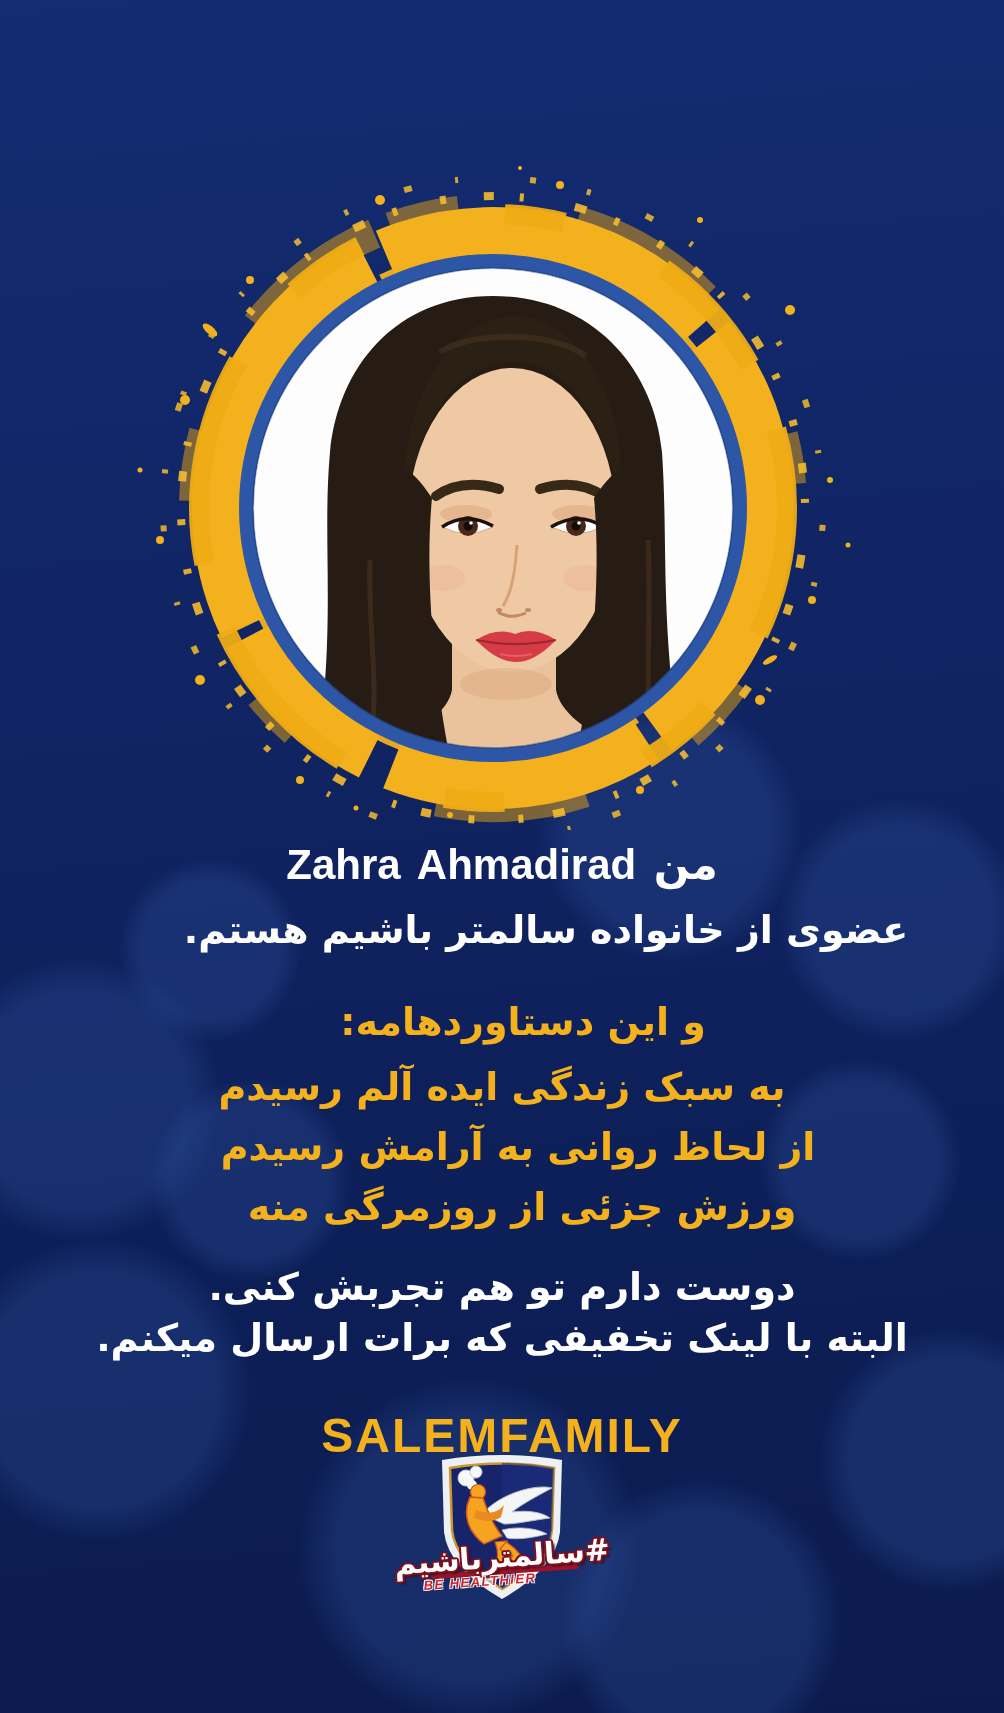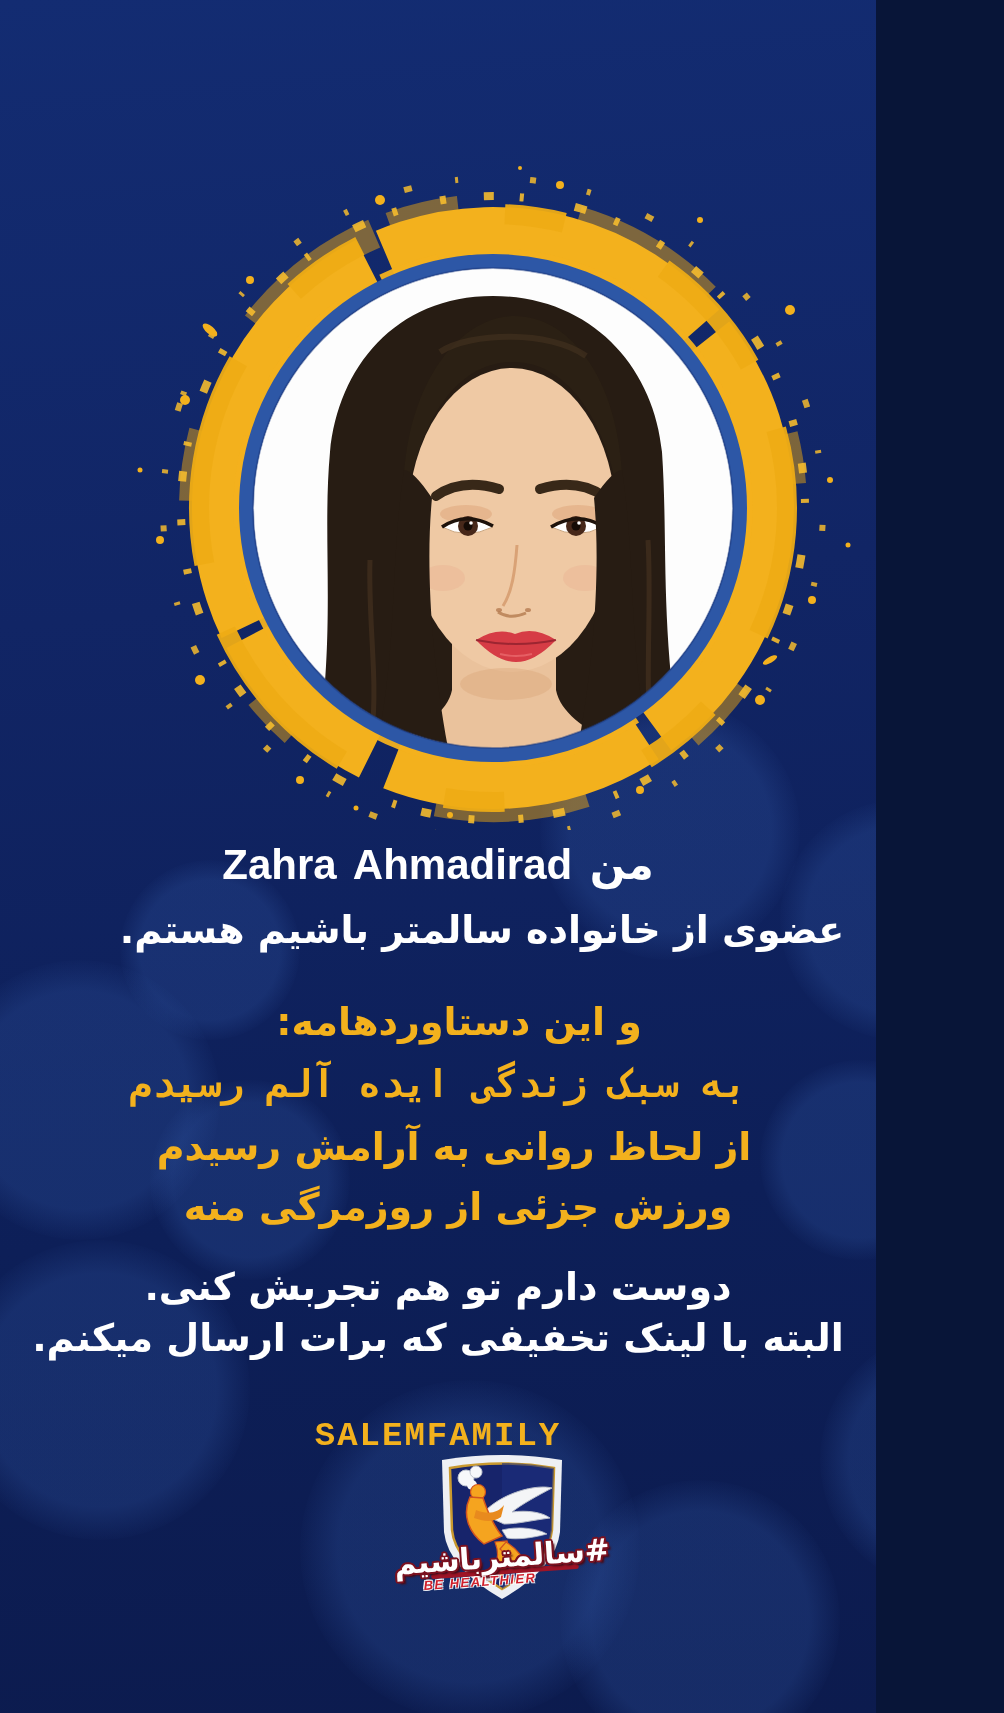--- a/index.html
+++ b/index.html
@@ -1,18 +1,18 @@
 <!DOCTYPE html>
 <html><head>
 <meta charset="utf-8">
 <style>
   html,body{margin:0;padding:0;background:#081538;}
   .poster{
     position:relative;
-    width:876px;height:1713px;
+    width:1004px;height:1713px;
     overflow:hidden;
     background:linear-gradient(175deg,#132c72 0%,#112565 35%,#0d1f58 70%,#0c1b4e 100%);
     font-family:"DejaVu Sans",sans-serif;
   }
   
   .bokeh{position:absolute;border-radius:50%;
     background:radial-gradient(circle,rgba(47,84,160,0.30) 0 55%,rgba(47,84,160,0) 72%);}
   .b1{left:-60px;top:960px;width:280px;height:280px;}
   .b2{left:150px;top:1080px;width:200px;height:200px;}
   .b3{left:-50px;top:1240px;width:300px;height:300px;}
@@ -32,28 +32,28 @@
     font-weight:700;
   }
   .fa{direction:rtl;}
   .white{color:#ffffff;font-size:38px;}
   .yellow{color:#f3b11d;font-size:38px;}
   .name{font-size:42px;color:#ffffff;word-spacing:6px;
         font-family:"Liberation Sans","DejaVu Sans",sans-serif;}
   .l-name{top:839px;}
   .l-member{top:904px;padding-left:44px;}
   .l-achhead{top:996px;padding-left:21px;}
-  .l-ach1{top:1061px;font-family:Liberation Mono, monospace;}
+  .l-ach1{top:1061px;}
   .l-ach2{top:1121px;padding-left:16px;}
   .l-ach3{top:1181px;padding-left:20px;}
   .l-inv1{top:1261px;}
   .l-inv2{top:1312px;}
   .l-campaign{
-    top:1410px;font-size:34px;letter-spacing:2px;color:#f3b11d;
-    font-family:Liberation Mono, monospace;font-weight:700;
+    top:1410px;font-size:48px;letter-spacing:2px;color:#f3b11d;
+    font-family:Liberation Sans, sans-serif;font-weight:700;
   }
   .logo-svg{position:absolute;left:352px;top:1452px;}
   .logo-hashtag{
     position:absolute;left:0;top:1540px;width:1004px;
     text-align:center;direction:rtl;
     transform:rotate(-4deg);
     font-size:30px;font-weight:700;color:#ffffff;line-height:34px;
     text-shadow:2px 0 #7c1220,-2px 0 #7c1220,0 2px #7c1220,0 -2px #7c1220,
                 1.5px 1.5px #7c1220,-1.5px 1.5px #7c1220,
                 1.5px -1.5px #7c1220,-1.5px -1.5px #7c1220,3px 3px 2px #4a0a14;

